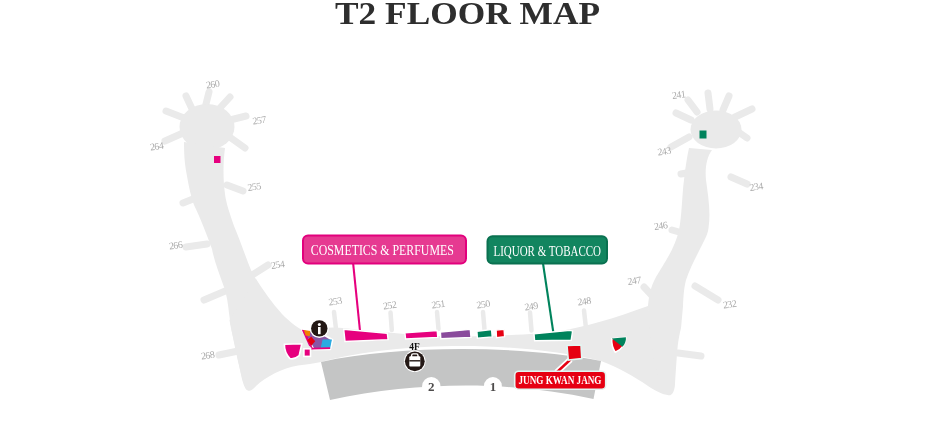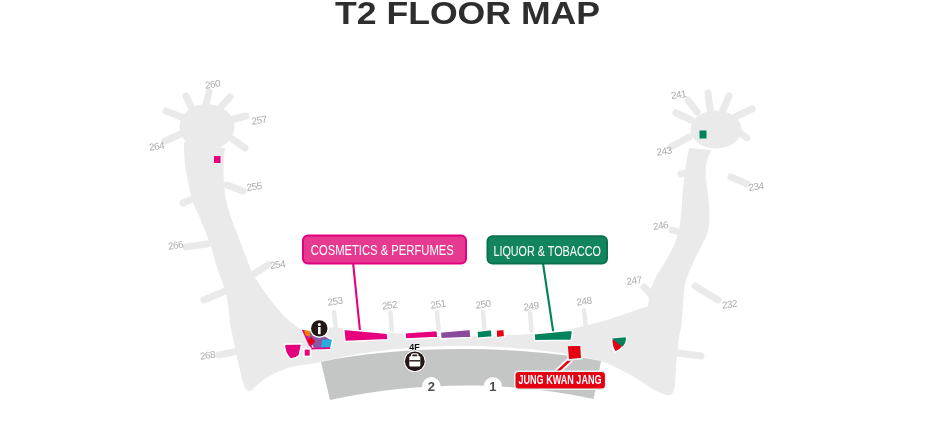--- a/index.html
+++ b/index.html
@@ -1,16 +1,16 @@
 <!DOCTYPE html>
 <html><head>
 <meta charset="utf-8">
 <style>
   html,body{margin:0;padding:0;background:#fff;}
-  #page{position:relative;width:931px;height:438px;overflow:hidden;font-family:Liberation Sans, sans-serif;-webkit-font-smoothing:antialiased;transform:translateZ(0);will-change:transform;}
+  #page{position:relative;width:931px;height:438px;overflow:hidden;font-family:Liberation Serif, serif;-webkit-font-smoothing:antialiased;transform:translateZ(0);will-change:transform;}
   text{-webkit-font-smoothing:antialiased;opacity:0.999;}
   svg{display:block;}
 </style>
 </head>
 <body>
 <div id="page">
 <svg width="931" height="438" viewBox="0 0 931 438">
 
   <rect x="0" y="0" width="931" height="438" fill="#ffffff"></rect>
 

